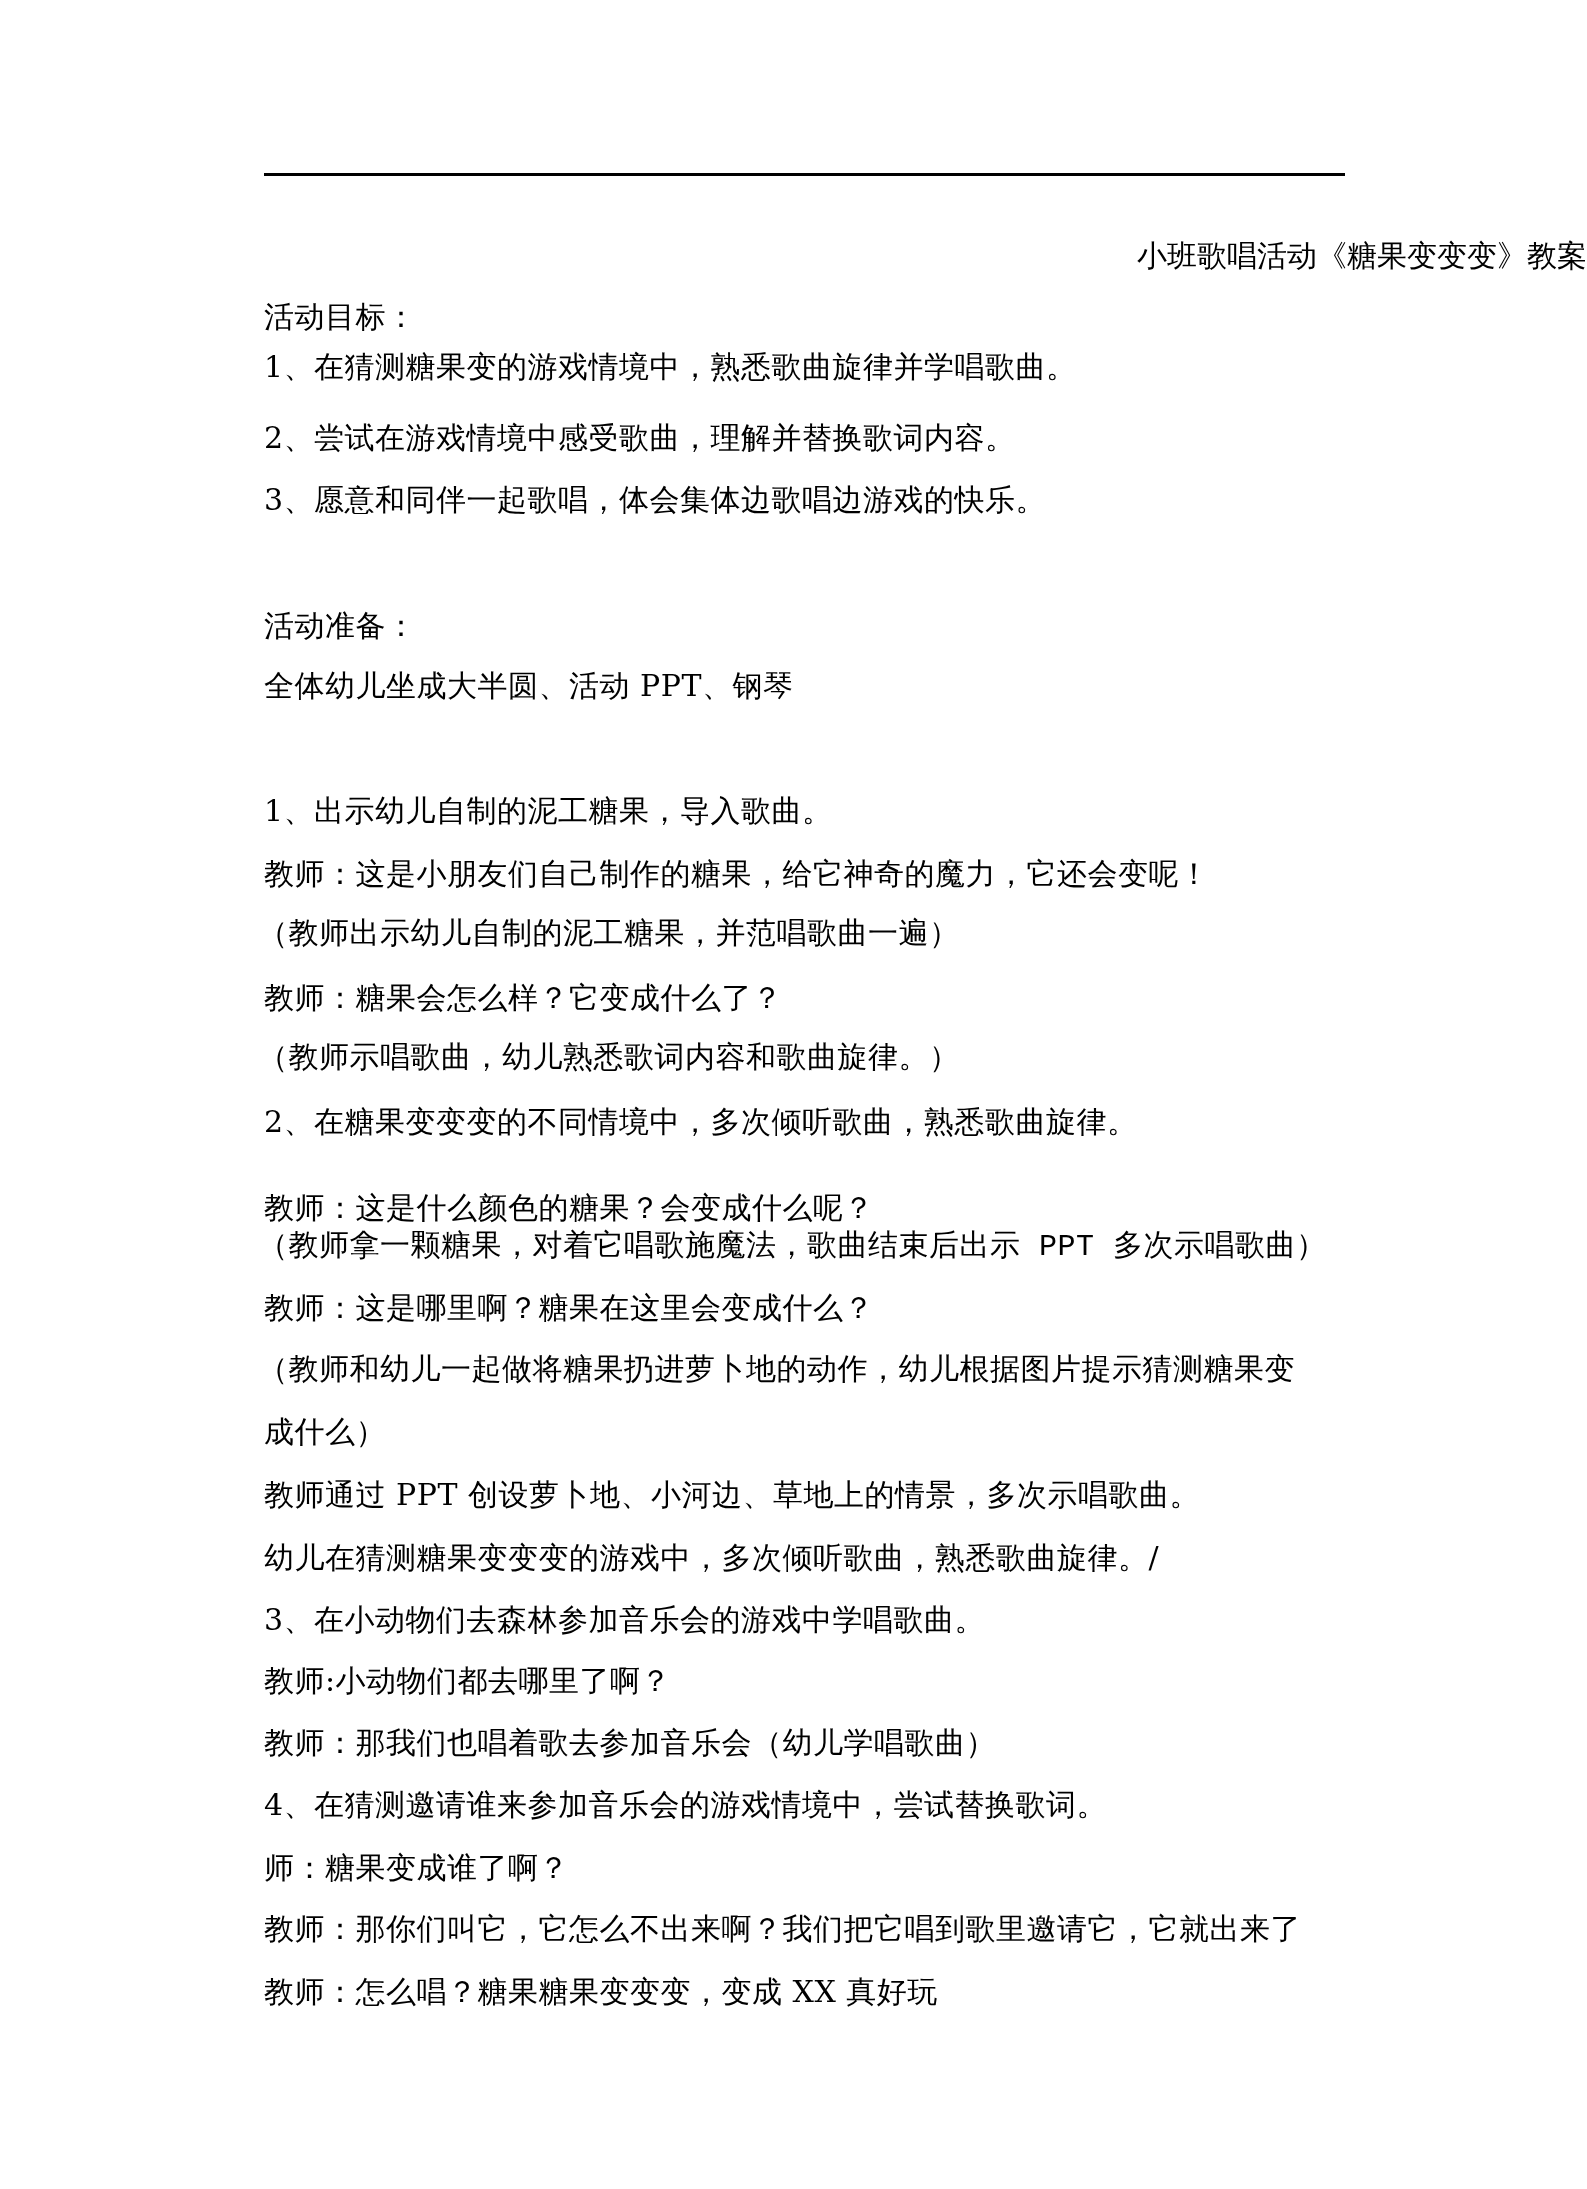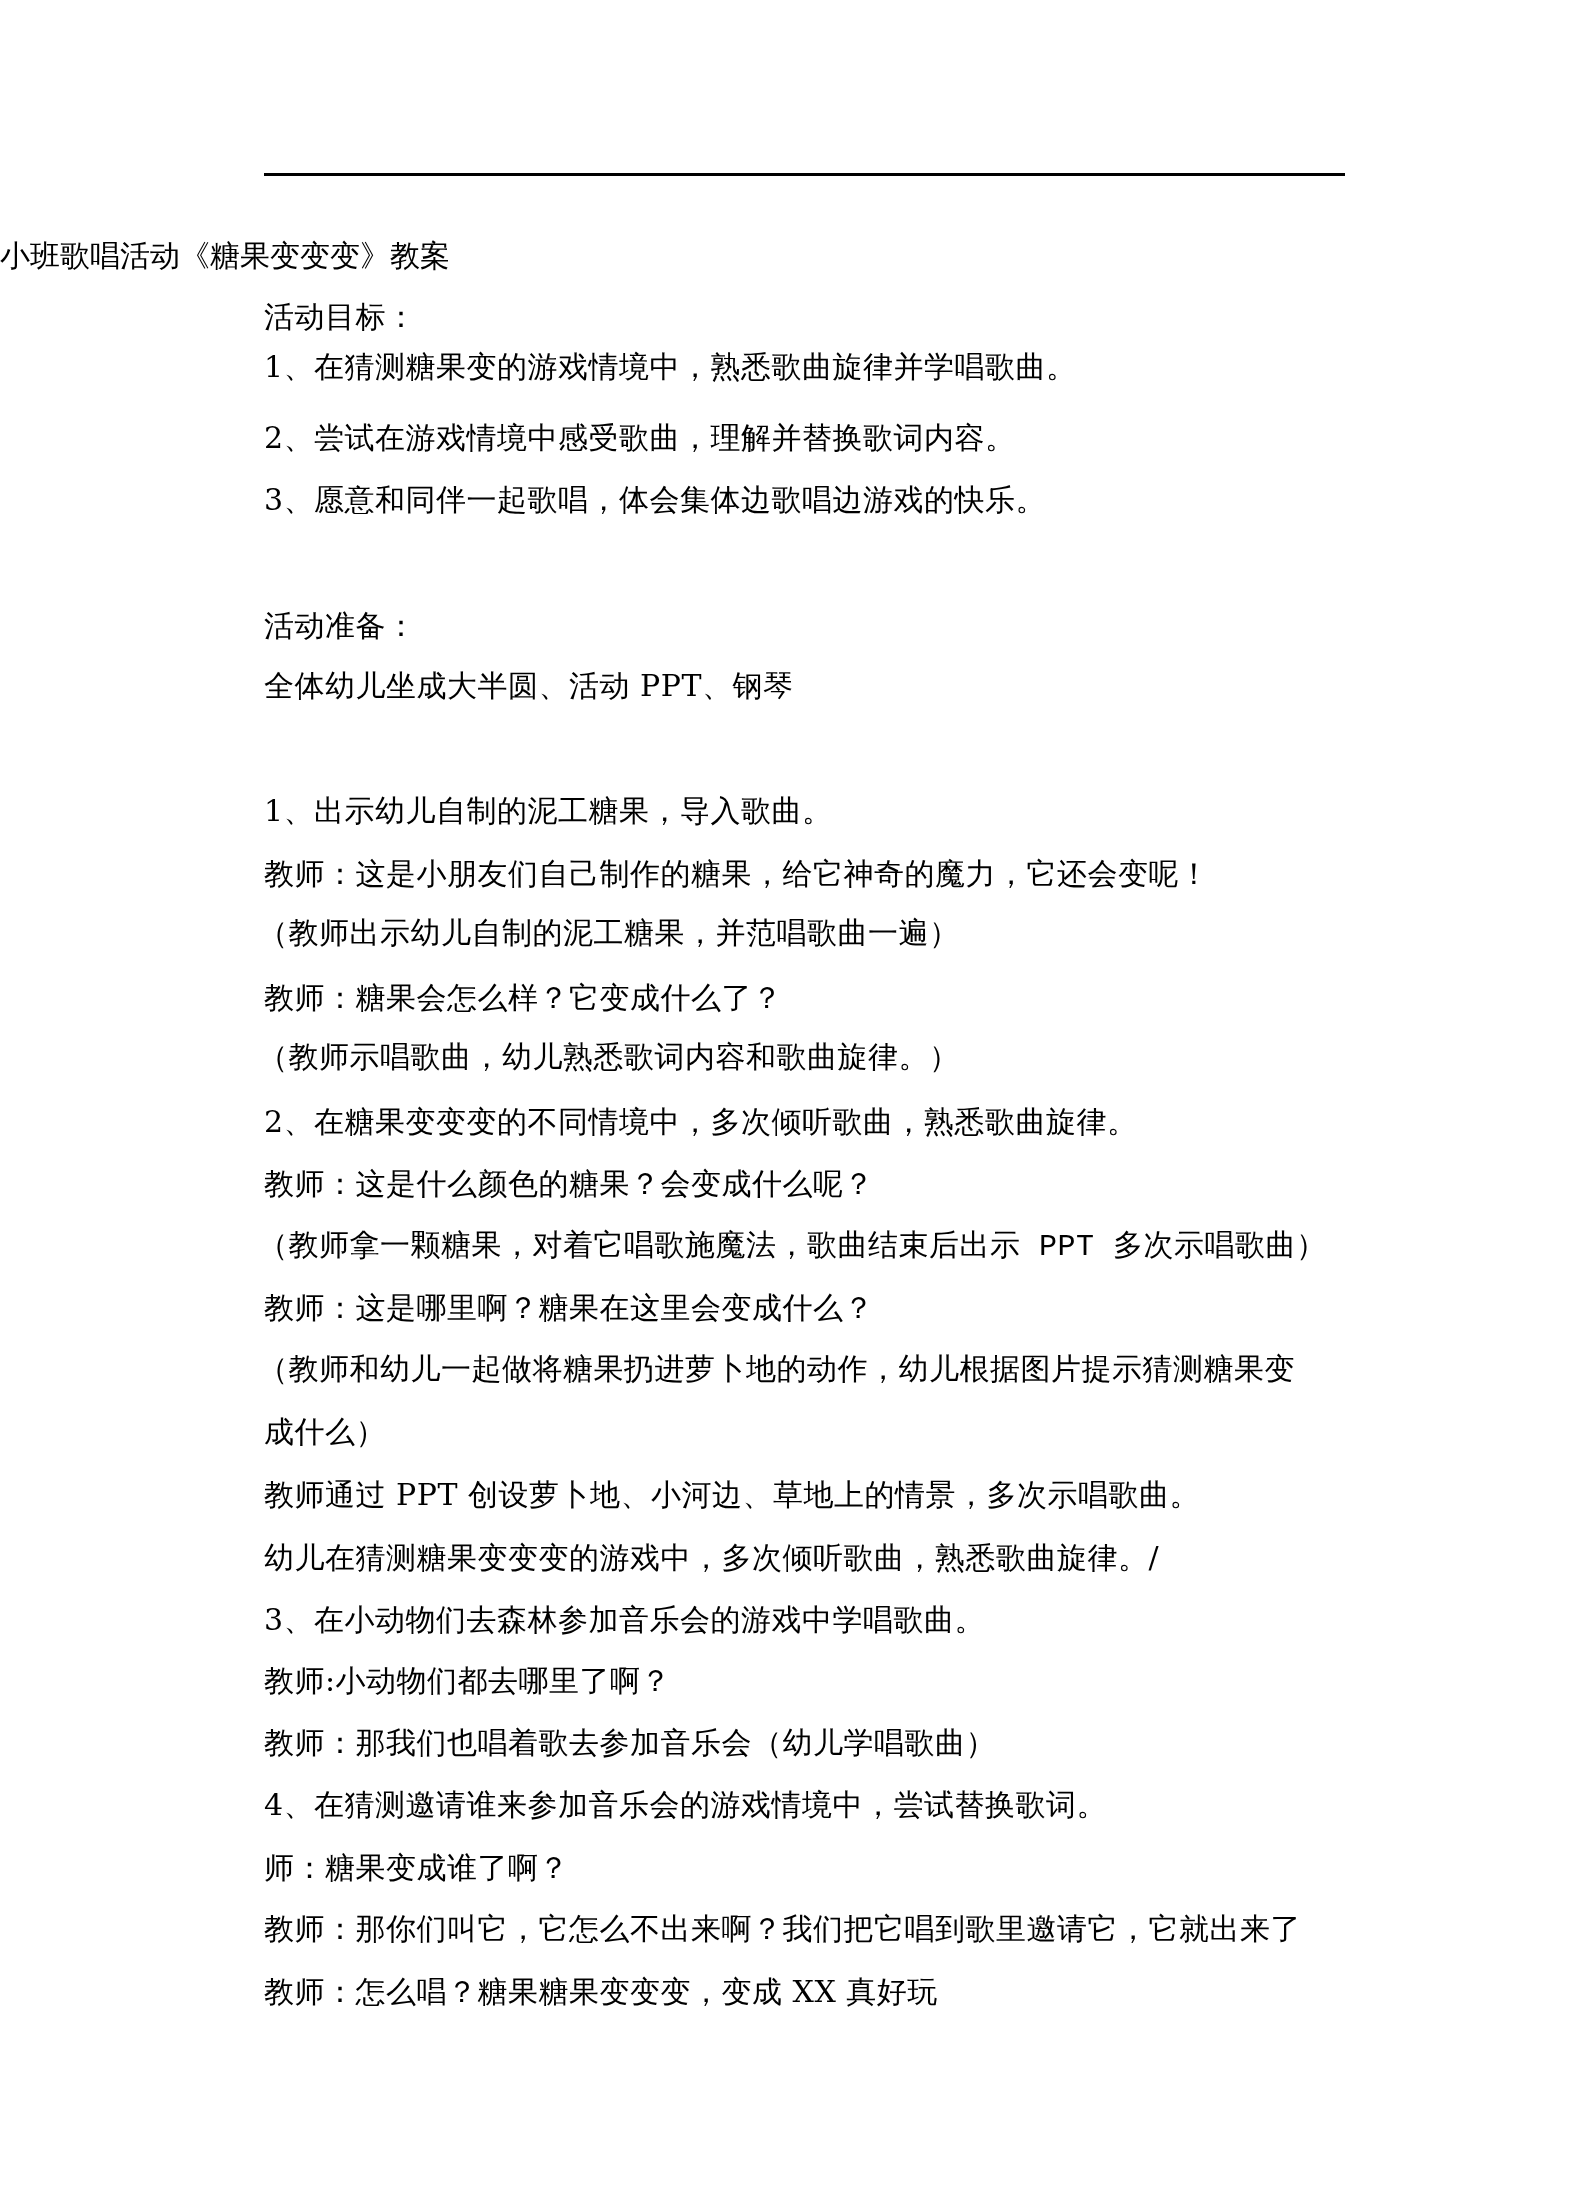--- a/index.html
+++ b/index.html
@@ -1,20 +1,20 @@
 <!DOCTYPE html>
 <html><head>
 <meta charset="utf-8">
 <style>
   html, body { margin: 0; padding: 0; background: #ffffff; }
   body { width: 1587px; height: 2189px; position: relative; overflow: hidden;
          font-family: "DejaVu Serif", "Liberation Serif", serif; color: #000; }
   .page { position: absolute; left: 0; top: 0; width: 1587px; height: 2189px; background: #fff; }
   .rule { position: absolute; left: 264px; top: 173px; width: 1081px; height: 3px; background: #000; }
-  .title { position: absolute; left: 0; width: 1587px; top: 236px; text-align: left;
+  .title { position: absolute; left: 0; width: 1587px; top: 236px; text-align: right;
            font-size: 30px; line-height: 40px; letter-spacing: 0px; }
   .line { position: absolute; left: 264px; width: 1090px; font-size: 30px; line-height: 40px;
           white-space: nowrap; letter-spacing: 0.5px; }
   .bold { font-weight: normal; }
   .paren { left: 258px; font-family: Liberation Mono, monospace; }
 </style>
 </head>
 <body>
 
 <div class="page">
@@ -31,21 +31,21 @@
   <div class="line bold" style="top:606px">活动准备：</div>
 
 
   <div class="line bold" style="top:791px">1、出示幼儿自制的泥工糖果，导入歌曲。</div>
   <div class="line" style="top:854px">教师：这是小朋友们自己制作的糖果，给它神奇的魔力，它还会变呢！</div>
   <div class="line paren" style="top:915px">（教师出示幼儿自制的泥工糖果，并范唱歌曲一遍）</div>
   <div class="line" style="top:978px">教师：糖果会怎么样？它变成什么了？</div>
   <div class="line paren" style="top:1039px">（教师示唱歌曲，幼儿熟悉歌词内容和歌曲旋律。）</div>
 
   <div class="line bold" style="top:1102px">2、在糖果变变变的不同情境中，多次倾听歌曲，熟悉歌曲旋律。</div>
-  <div class="line" style="top:1164px">教师：这是什么颜色的糖果？会变成什么呢？</div>
+  <div class="line" style="top:1188px">教师：这是什么颜色的糖果？会变成什么呢？</div>
   <div class="line paren" style="top:1227px">（教师拿一颗糖果，对着它唱歌施魔法，歌曲结束后出示 PPT 多次示唱歌曲）</div>
   <div class="line" style="top:1288px">教师：这是哪里啊？糖果在这里会变成什么？</div>
   <div class="line paren" style="top:1351px">（教师和幼儿一起做将糖果扔进萝卜地的动作，幼儿根据图片提示猜测糖果变</div>
   <div class="line" style="top:1412px">成什么）</div>
   <div class="line" style="top:1475px">教师通过 PPT 创设萝卜地、小河边、草地上的情景，多次示唱歌曲。</div>
   <div class="line" style="top:1538px">幼儿在猜测糖果变变变的游戏中，多次倾听歌曲，熟悉歌曲旋律。/</div>
 
   <div class="line bold" style="top:1600px">3、在小动物们去森林参加音乐会的游戏中学唱歌曲。</div>
   <div class="line" style="top:1661px">教师:小动物们都去哪里了啊？</div>
   <div class="line" style="top:1723px">教师：那我们也唱着歌去参加音乐会（幼儿学唱歌曲）</div>

